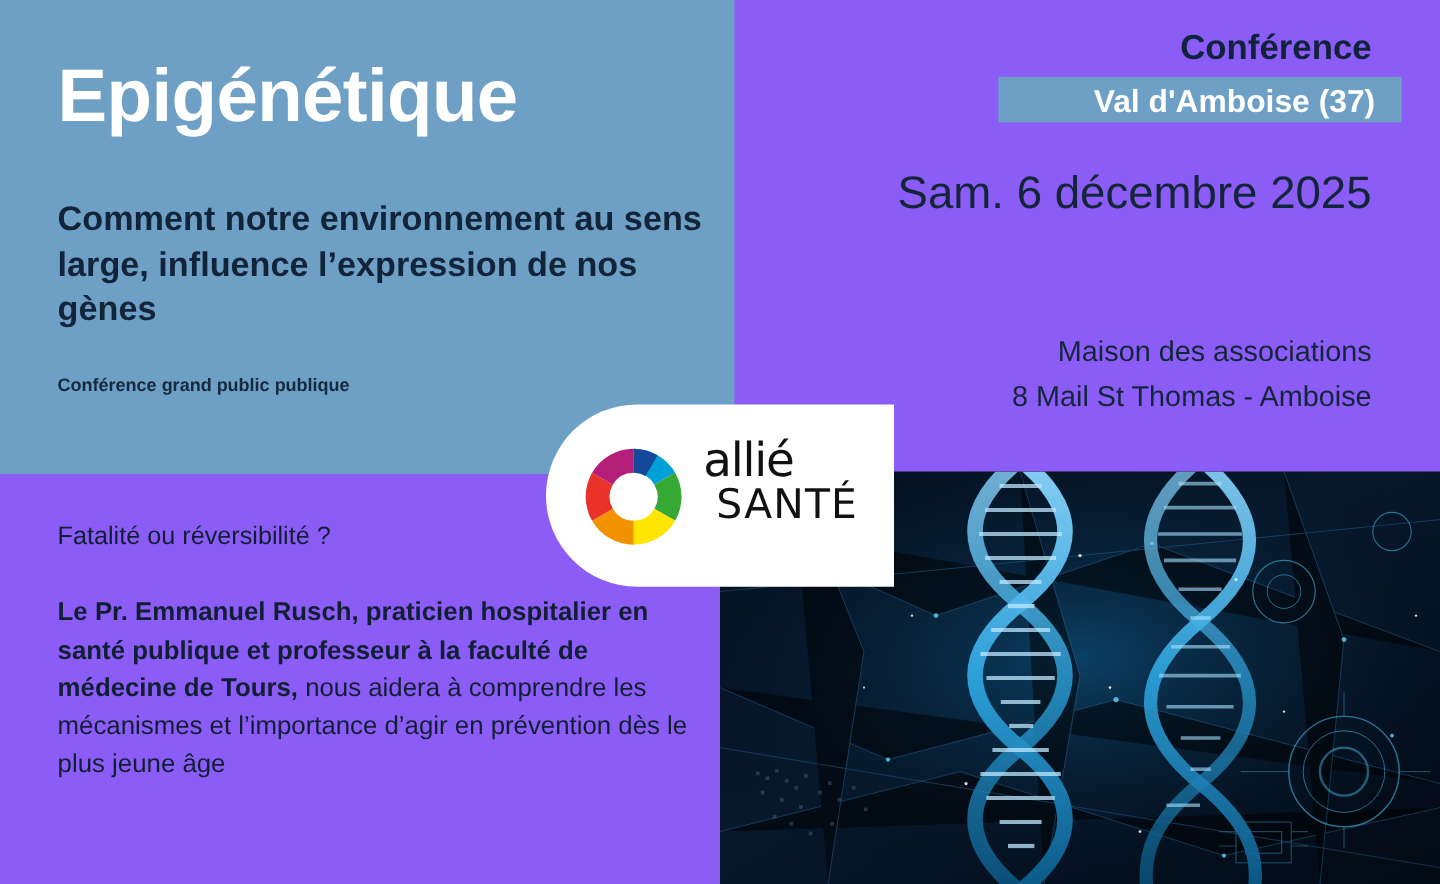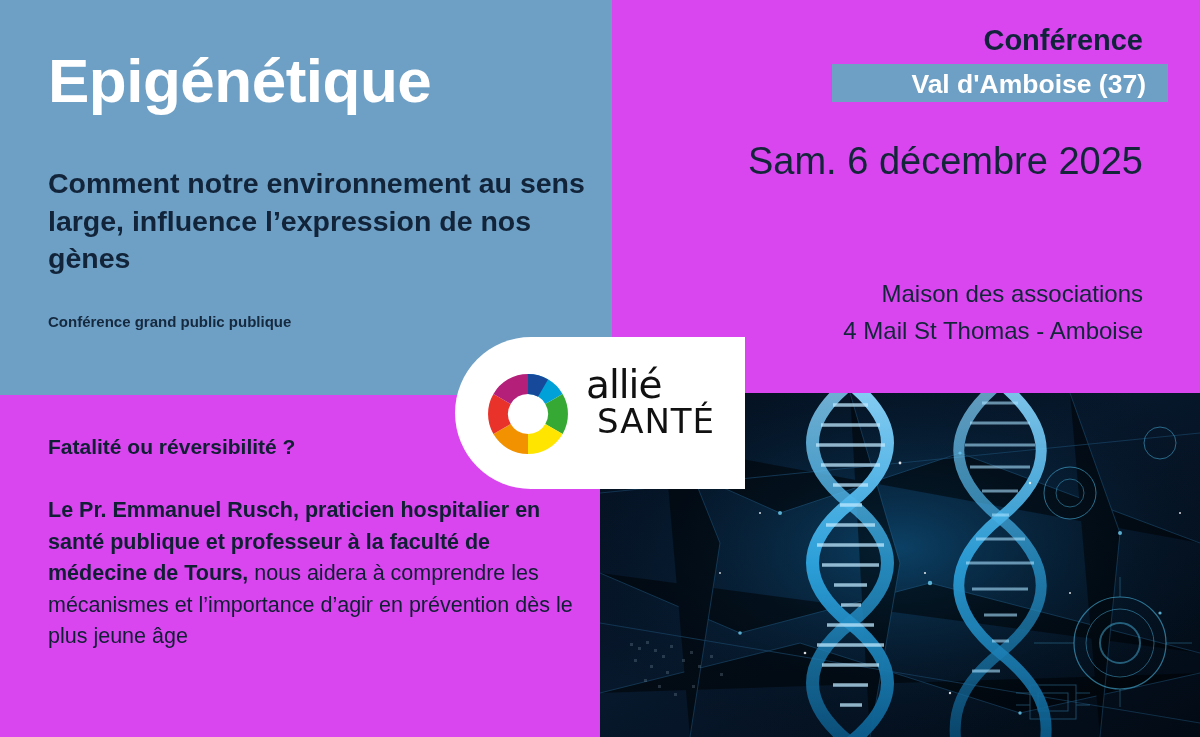--- a/index.html
+++ b/index.html
@@ -8,21 +8,21 @@
     background: #ffffff;
   }
   body {
     font-family: "Liberation Sans", sans-serif;
   }
   .poster {
     position: relative;
     width: 1200px;
     height: 737px;
     overflow: hidden;
-    background: #d946ef;
+    background: #8b5cf6;
   }
 
   
   .blue-panel {
     position: absolute;
     left: 0;
     top: 0;
     width: 612px;
     height: 395px;
     background: #6e9fc4;
@@ -126,21 +126,21 @@
     white-space: nowrap;
   }
 
   
   .question {
     position: absolute;
     left: 48px;
     top: 435px;
     color: #101f33;
     font-size: 21px;
-    font-weight: bold;
+    font-weight: normal;
   }
   .speaker-block {
     position: absolute;
     left: 48px;
     top: 495px;
     width: 540px;
     color: #101f33;
     font-size: 21.5px;
     line-height: 1.47;
   }
@@ -224,21 +224,21 @@
 
   <div class="city-badge">
     <span>Val d'Amboise (37)</span>
   </div>
 
   <div class="date-line">Sam. 6 décembre 2025</div>
 
 
   <div class="venue-1">Maison des associations</div>
 
-  <div class="venue-2">4 Mail St Thomas - Amboise</div>
+  <div class="venue-2">8 Mail St Thomas - Amboise</div>
 
   <div class="question">Fatalité ou réversibilité ?</div>
 
   <div class="speaker-block">
     <b>Le Pr. Emmanuel Rusch, praticien hospitalier en santé publique et professeur à la faculté de médecine de Tours,</b><span> nous aidera à comprendre les mécanismes et l’importance d’agir en prévention dès le plus jeune âge</span>
   </div>
 
   <div class="logo-lobe"></div>
   <div class="logo-wrap">
     <div class="logo-mark">

